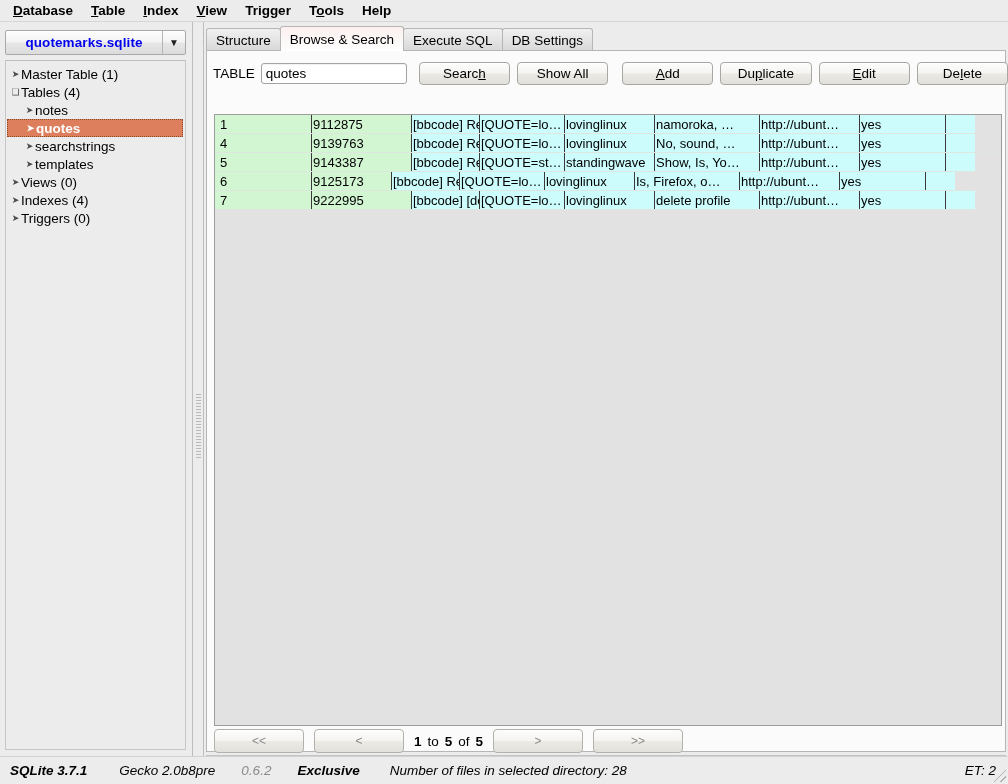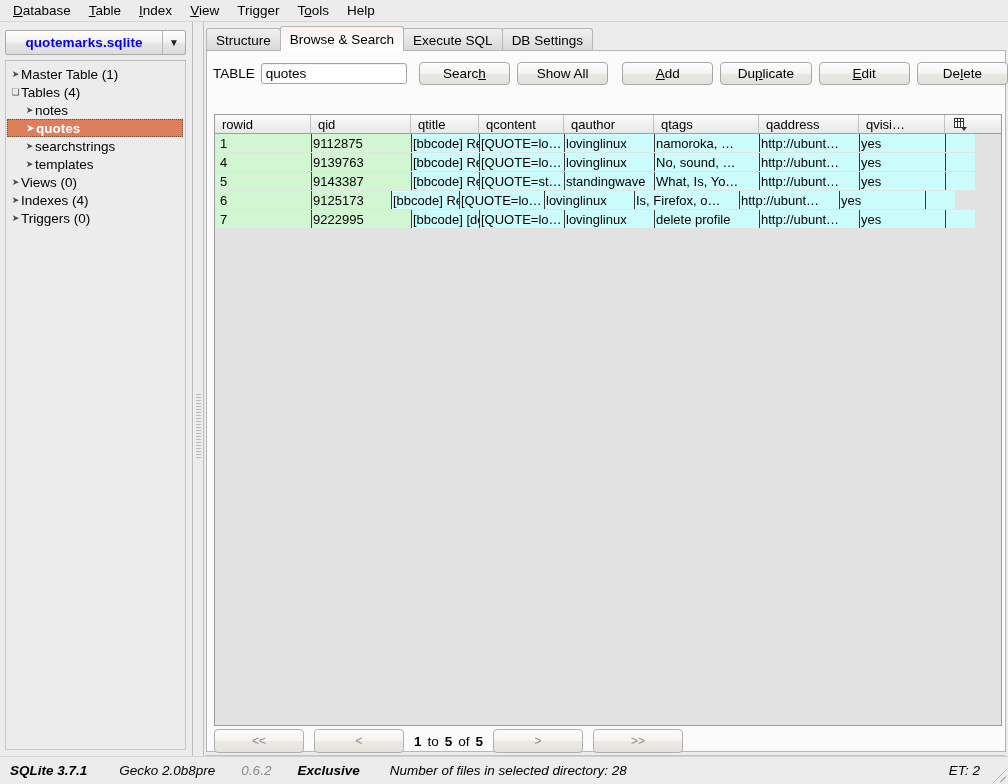--- a/index.html
+++ b/index.html
@@ -15,20 +15,21 @@
   #app { position: relative; width: 1008px; height: 784px; }
 
   
   .menubar {
     position: absolute; top: 0; left: 0; width: 1008px; height: 22px;
     background: #ececec;
     border-bottom: 1px solid #d6d6d6;
     display: flex; align-items: center;
     padding-left: 4px;
     box-sizing: border-box;
+    font-weight: bold;
   }
   .menu-item {
     padding: 2px 9px; font-size: 13.5px; line-height: 16px;
     cursor: default; white-space: nowrap;
   }
   .ak { text-decoration: underline; }
 
   
   .left-panel {
     position: absolute; left: 0; top: 22px; width: 192px; height: 734px;
@@ -350,39 +351,20 @@
           <span>dit</span>
         </div>
       <div class="btn sm">
           <span>De</span>
           <span class="ak">l</span>
           <span>ete</span>
         </div>
     </div>
 
     <div class="grid-wrap">
-      <div class="grid-head">
-        <div class="gh" style="width:96px">rowid</div>
-        <div class="gh" style="width:100px">qid</div>
-        <div class="gh" style="width:68px">qtitle</div>
-        <div class="gh" style="width:85px">qcontent</div>
-        <div class="gh" style="width:90px">qauthor</div>
-        <div class="gh" style="width:105px">qtags</div>
-        <div class="gh" style="width:100px">qaddress</div>
-        <div class="gh" style="width:86px">qvisi…</div>
-        <div class="gh picker" style="width:30px">
-          <svg width="13" height="13" viewBox="0 0 13 13" aria-hidden="true">
-            <rect x="0.5" y="0.5" width="9" height="9" fill="#fff" stroke="#333"></rect>
-            <line x1="0.5" y1="3.5" x2="9.5" y2="3.5" stroke="#333"></line>
-            <line x1="3.5" y1="0.5" x2="3.5" y2="9.5" stroke="#333"></line>
-            <line x1="6.5" y1="0.5" x2="6.5" y2="9.5" stroke="#333"></line>
-            <polygon points="7,9 13,9 10,13" fill="#333"></polygon>
-          </svg>
-        </div>
-      </div>
 
       <div class="grid-body">
 
         <div class="grow">
           <div class="gc green first" style="width:96px">1</div>
           <div class="gc green" style="width:100px">9112875</div>
           <div class="gc cyan" style="width:68px">[bbcode] Re…</div>
           <div class="gc cyan" style="width:85px">[QUOTE=lo…</div>
           <div class="gc cyan" style="width:90px">lovinglinux</div>
           <div class="gc cyan" style="width:105px">namoroka, …</div>
@@ -402,21 +384,21 @@
           <div class="gc cyan" style="width:86px">yes</div>
           <div class="gc tail" style="width:30px"></div>
         </div>
 
         <div class="grow">
           <div class="gc green first" style="width:96px">5</div>
           <div class="gc green" style="width:100px">9143387</div>
           <div class="gc cyan" style="width:68px">[bbcode] Re…</div>
           <div class="gc cyan" style="width:85px">[QUOTE=st…</div>
           <div class="gc cyan" style="width:90px">standingwave</div>
-          <div class="gc cyan" style="width:105px">What, Is, Yo…</div>
+          <div class="gc cyan" style="width:105px">Show, Is, Yo…</div>
           <div class="gc cyan" style="width:100px">http://ubunt…</div>
           <div class="gc cyan" style="width:86px">yes</div>
           <div class="gc tail" style="width:30px"></div>
         </div>
 
         <div class="grow">
           <div class="gc green first" style="width:96px">6</div>
           <div class="gc green" style="width:80px">9125173</div>
           <div class="gc cyan" style="width:68px">[bbcode] Re…</div>
           <div class="gc cyan" style="width:85px">[QUOTE=lo…</div>
@@ -463,17 +445,17 @@
       <div class="sb-arrow">❯</div>
     </div>
   </div>
 
   <div class="statusbar">
     <div class="sb-cell b" style="margin-left:10px">SQLite 3.7.1</div>
     <div class="sb-cell" style="margin-left:32px">Gecko 2.0b8pre</div>
     <div class="sb-cell dim" style="margin-left:26px">0.6.2</div>
     <div class="sb-cell b" style="margin-left:26px">Exclusive</div>
     <div class="sb-cell" style="margin-left:30px">Number of files in selected directory: 28</div>
-    <div class="sb-cell" style="position:absolute; right:28px;">ET: 2</div>
+    <div class="sb-cell" style="position:absolute; right:12px;">ET: 2</div>
     <div class="grip"></div>
   </div>
 
 </div>
 
 </body></html>

